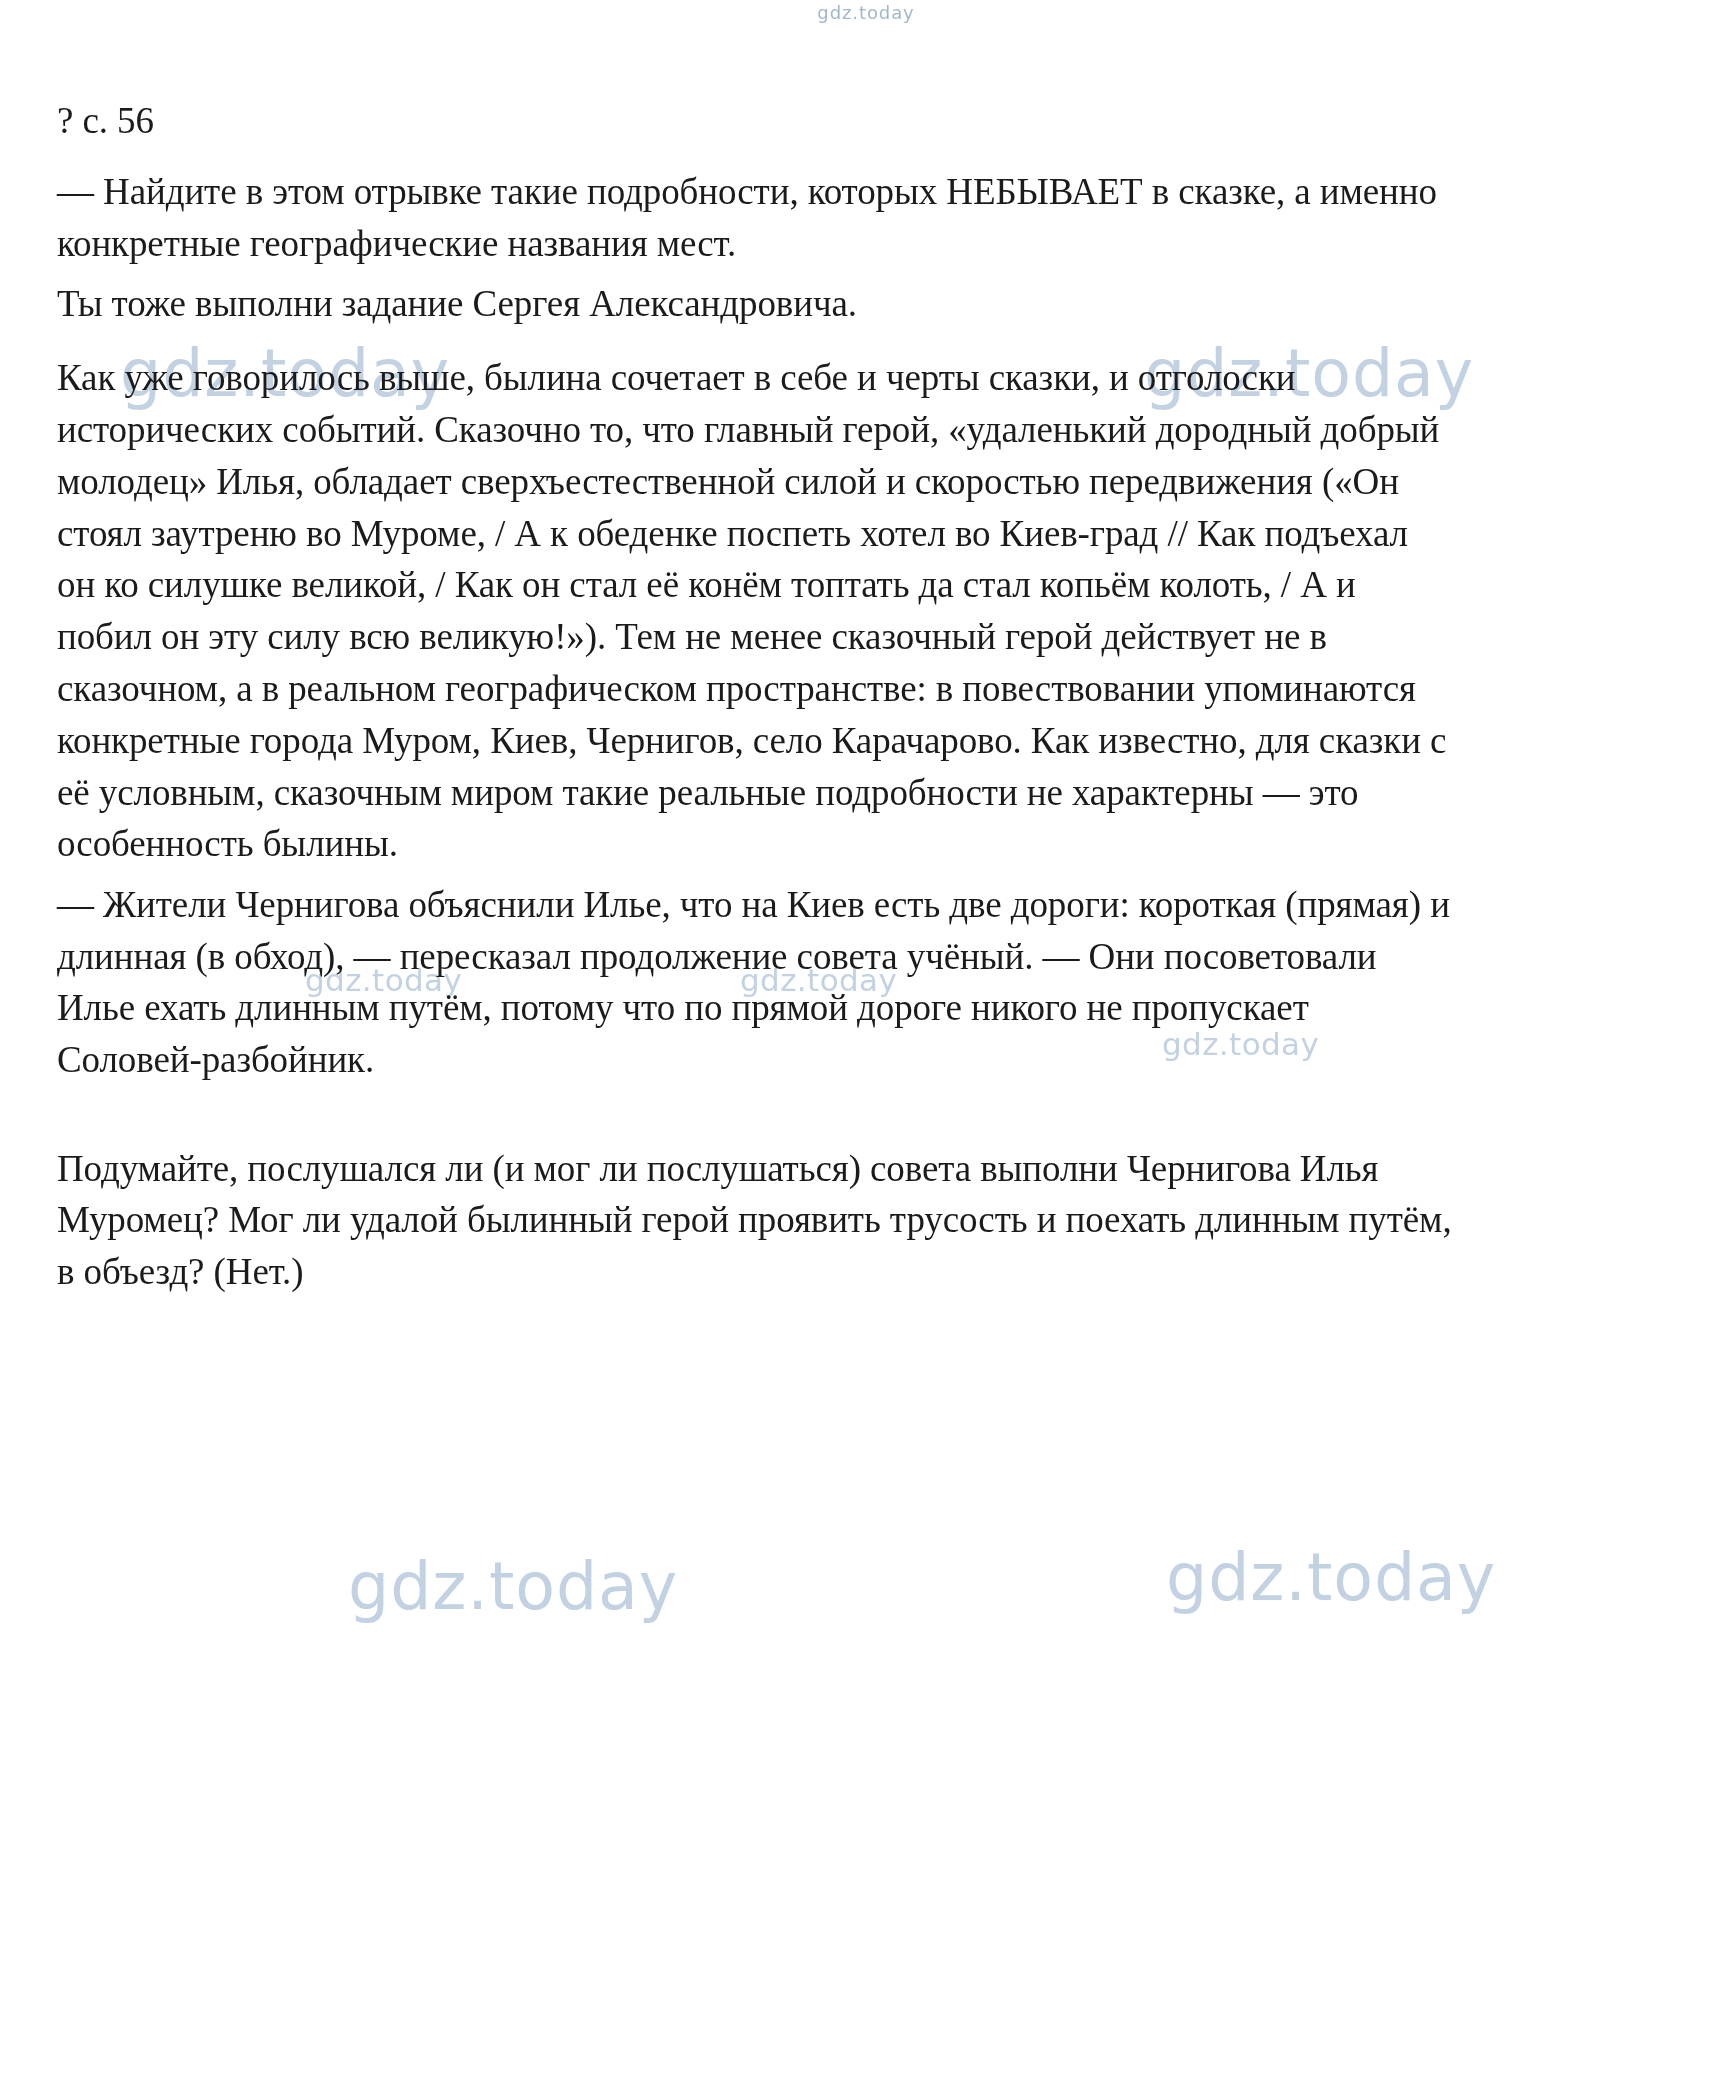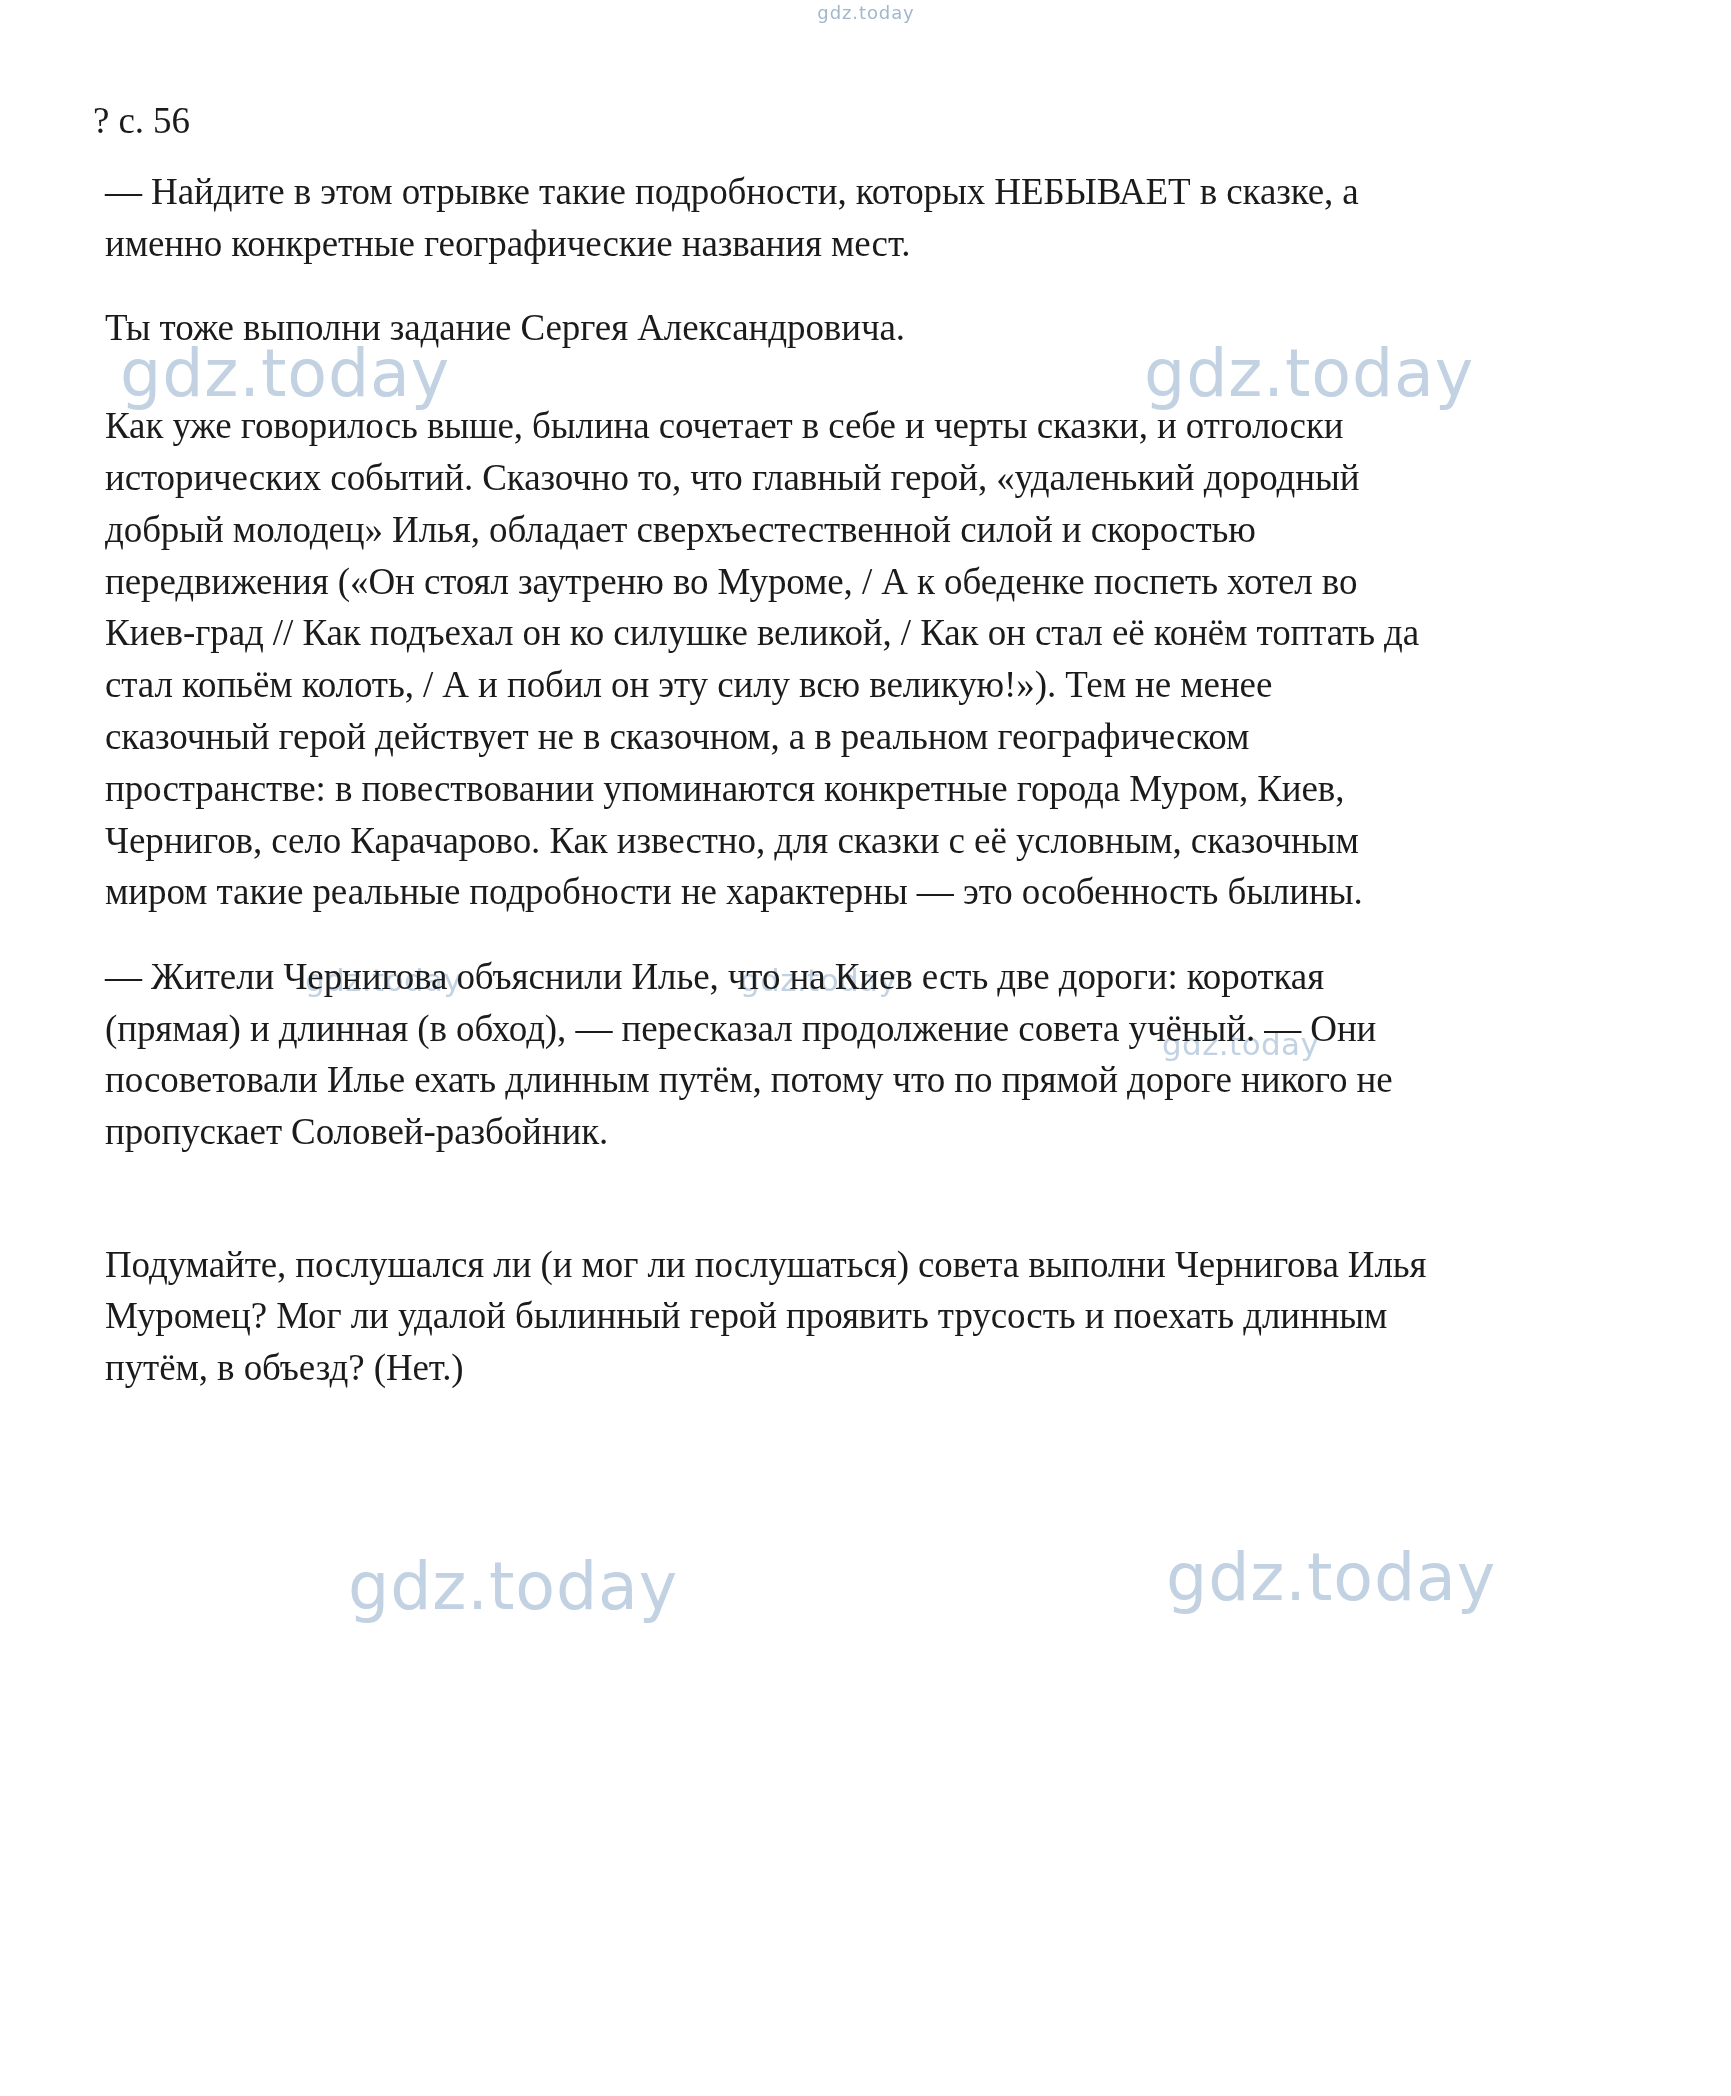--- a/index.html
+++ b/index.html
@@ -13,41 +13,41 @@
     position: relative;
     overflow: hidden;
     font-family: "Liberation Serif", serif;
     color: #1b1b1b;
   }
   .page {
     position: relative;
     width: 1556px;
     height: 2097px;
     box-sizing: border-box;
-    padding: 52px 102px 0 93px;
+    padding: 52px 102px 0 57px;
   }
   .top-watermark {
     position: absolute;
     top: 1.7px;
     left: 0;
     width: 1732px;
     text-align: center;
     font-family: "DejaVu Sans", sans-serif;
     font-size: 18px;
     color: #9bb4cc;
     letter-spacing: 0.9px;
     opacity: .95;
     pointer-events: none;
   }
   .content {
     position: relative;
     z-index: 2;
   }
   p {
-    margin: 12px;
+    margin: 0;
     font-size: 37px;
     line-height: 1.40;
     letter-spacing: -0.1px;
   }
   .task-ref {
     font-size: 37px;
     line-height: 1.40;
     margin: 43px 0 19px 0;
   }
   .gap-small { height: 8.6px; }

